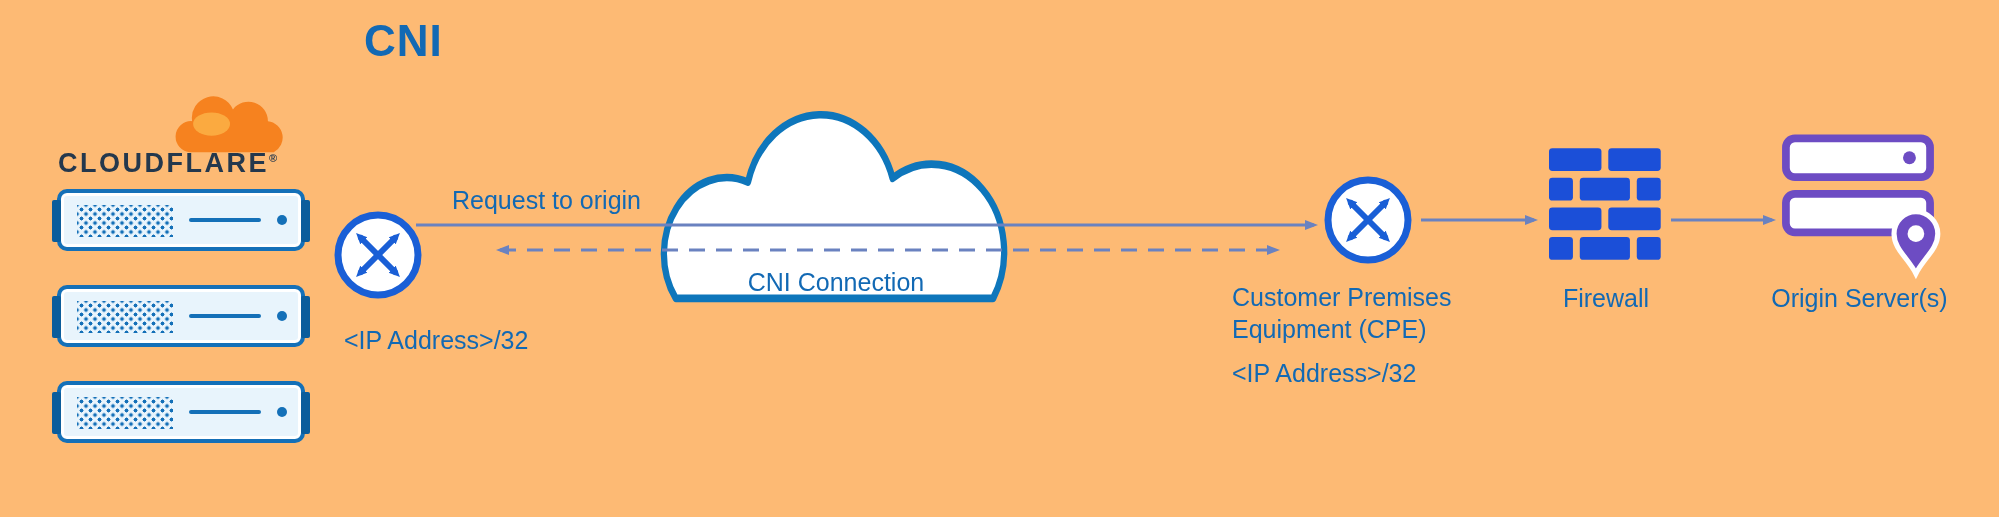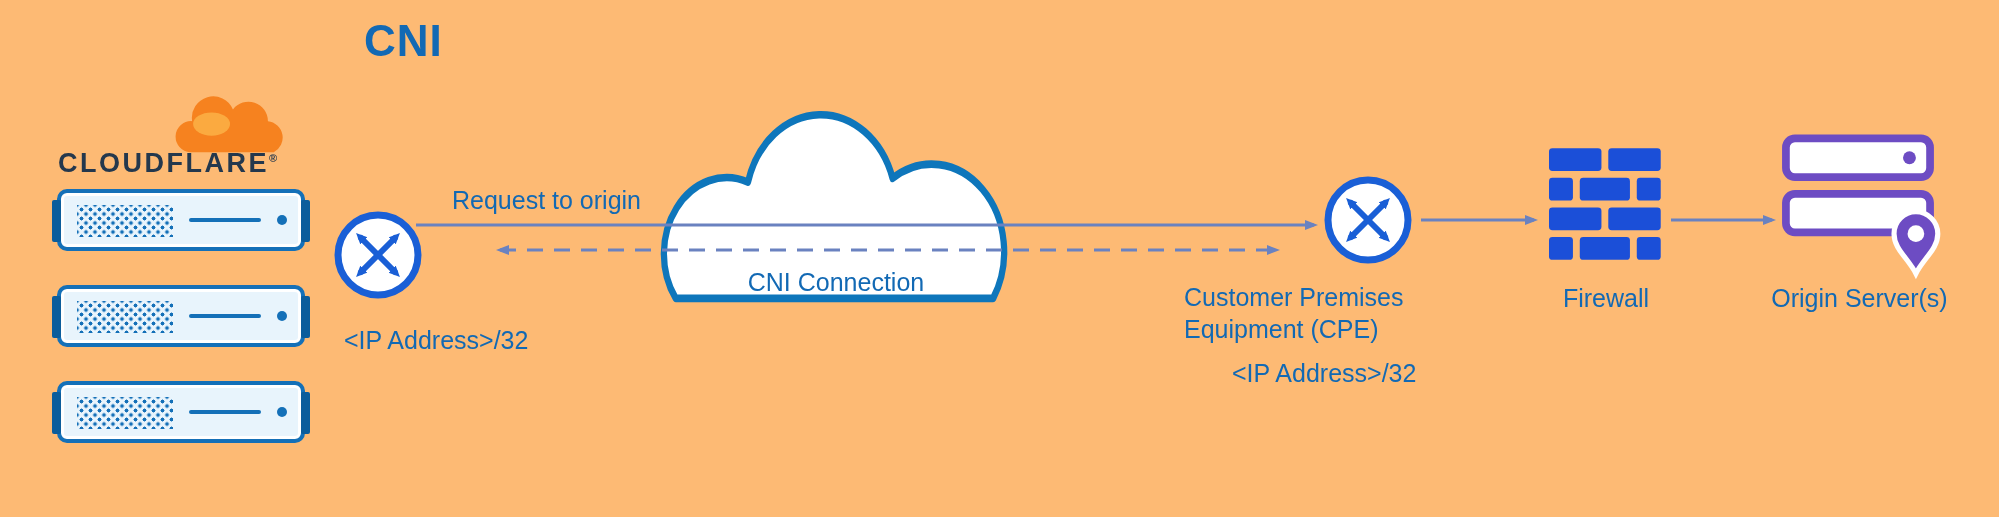--- a/index.html
+++ b/index.html
@@ -188,21 +188,21 @@
     <line class="line" x1="1671" y1="220" x2="1772" y2="220" marker-end="url(#la)"></line>
   </svg>
 
   <div class="abs label" style="left:452px;top:184px">Request to origin</div>
 
 
   <div class="abs label" style="left:344px;top:324px">&lt;IP Address&gt;/32</div>
 
   <div class="abs label center" style="left:726px;top:266px;width:220px">CNI Connection</div>
 
-  <div class="abs label" style="left:1184px;top:281px;width:250px">Customer Premises Equipment (CPE)</div>
+  <div class="abs label" style="left:1232px;top:281px;width:250px">Customer Premises Equipment (CPE)</div>
 
   <div class="abs label" style="left:1232px;top:357px">&lt;IP Address&gt;/32</div>
 
   <div class="abs label center" style="left:1752px;top:282px;width:215px">Origin Server(s)</div>
 
   <div class="abs label center" style="left:1526px;top:282px;width:160px">Firewall</div>
 
 </div>
 
 </body></html>

